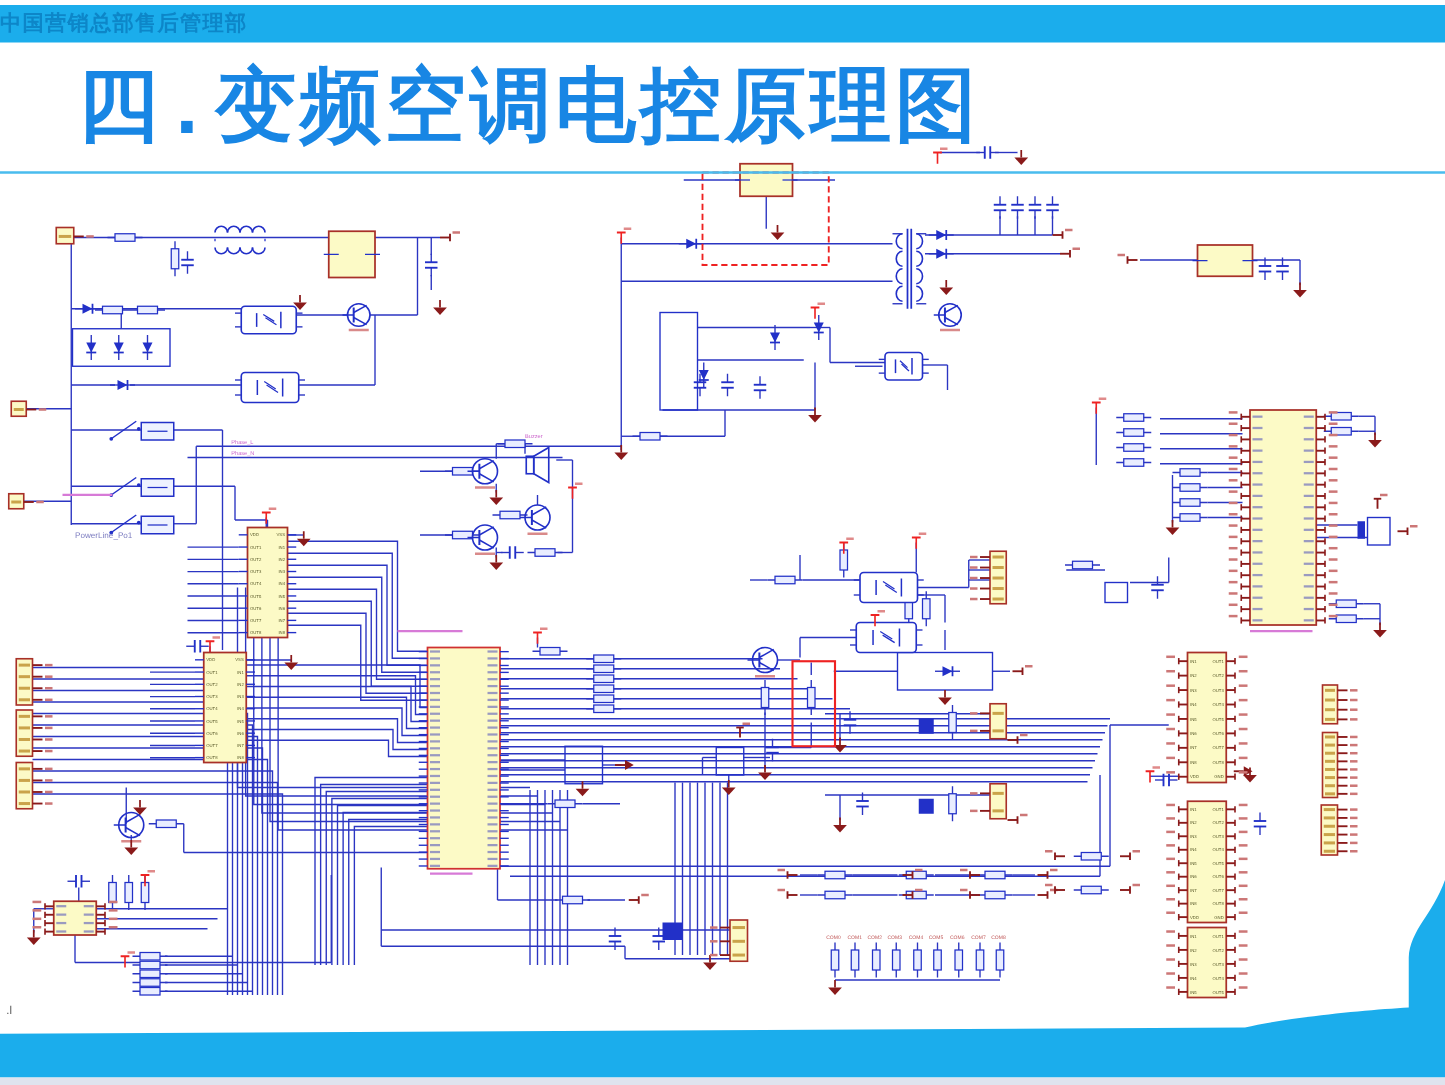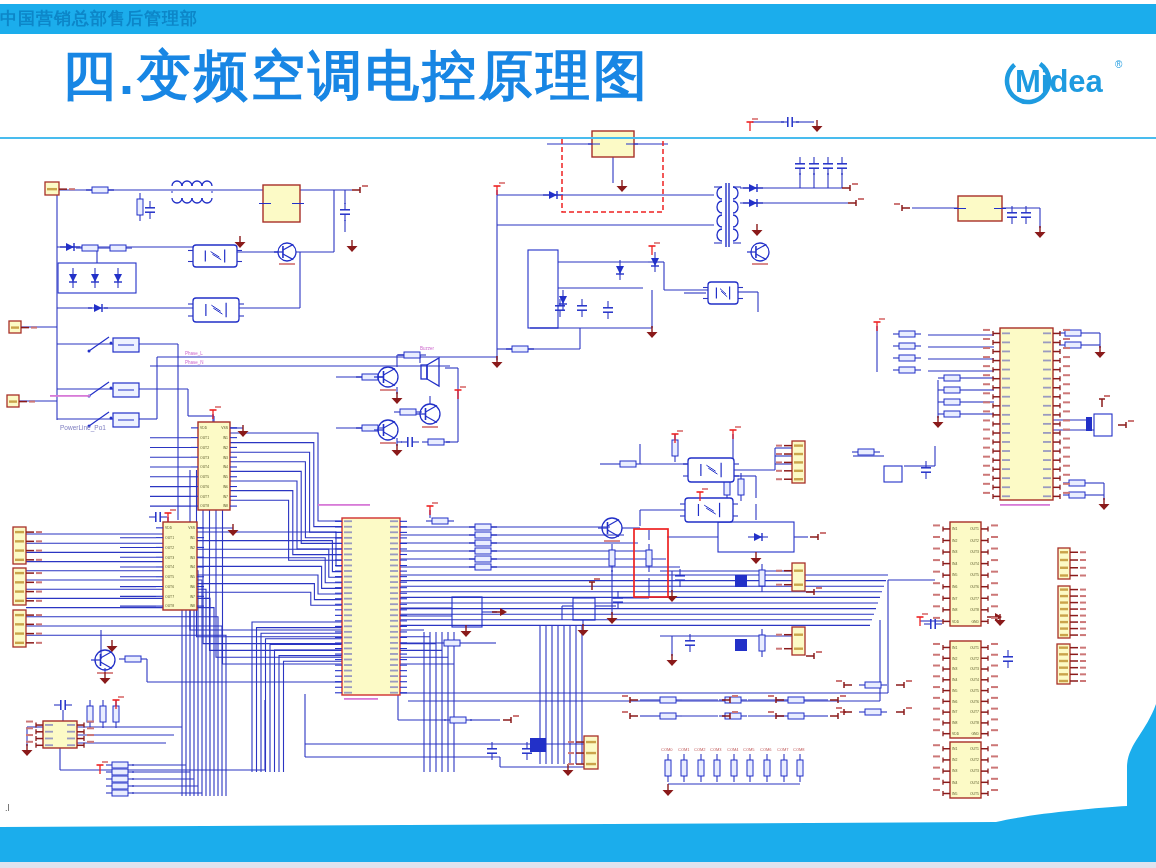--- a/index.html
+++ b/index.html
@@ -1,46 +1,39 @@
 <!DOCTYPE html>
 <html><head>
 <meta charset="utf-8">
 <style>
   html,body{margin:0;padding:0;background:#fff;}
   .slide{position:relative;width:1156px;height:868px;background:#ffffff;overflow:hidden;
          font-family:"Liberation Sans",sans-serif;}
   .top-bar{position:absolute;left:0;top:4px;width:1156px;height:30px;background:#1badec;}
   .top-bar .hdr{width:100%;line-height:30px;font-family:"Liberation Serif",serif;
                 font-weight:bold;font-size:17px;color:#0d86c8;letter-spacing:1px;}
-  .page-title{position:absolute;left:62px;top:40px;font-family:Liberation Sans, sans-serif;
-              font-weight:bold;font-size:54px;color:#1886e4;letter-spacing:3px;white-space:nowrap;z-index:3;}
+  .page-title{position:absolute;left:62px;top:40px;font-family:Liberation Mono, monospace;
+              font-weight:bold;font-size:65px;color:#1886e4;letter-spacing:3px;white-space:nowrap;z-index:3;}
   .sep{position:absolute;left:0;top:137px;width:1156px;height:2px;background:#49bcee;z-index:2;}
   .logo{position:absolute;right:14px;top:50px;width:140px;height:62px;z-index:3;}
   .schem-wrap{position:absolute;left:0;top:0;width:1156px;height:868px;z-index:1;}
   .footnote{position:absolute;left:5px;top:803px;font-size:9px;color:#555;z-index:2;}
   .bottom-strip{position:absolute;left:0;bottom:0;width:1156px;height:6px;background:#dfe3ee;z-index:4;}
 </style>
 </head>
 <body>
 
 <div class="slide">
 
   <div class="top-bar">
     <div class="hdr">中国营销总部售后管理部</div>
   </div>
 
   <div class="page-title">四.变频空调电控原理图</div>
 
-  <div class="logo">
-    <svg width="140" height="62" viewBox="0 0 140 62">
-      <circle cx="26" cy="31" r="21" fill="none" stroke="#1e9be0" stroke-width="4.5" stroke-dasharray="104 28" transform="rotate(-55 26 31)"></circle>
-      <text x="13" y="42" font-family="Liberation Sans, sans-serif" font-weight="bold" font-size="31" fill="#1e9be0">Midea</text>
-      <text x="113" y="18" font-family="Liberation Sans, sans-serif" font-size="10" fill="#1e9be0">®</text>
-    </svg>
-  </div>
 
   <div class="sep"></div>
 
   <div class="schem-wrap">
     <svg id="schem" width="1156" height="868" viewBox="0 0 1156 868">
         <line x1="52" y1="190" x2="263" y2="190" stroke="#2b35c2" stroke-width="1.1"></line>
         <line x1="300" y1="190" x2="352" y2="190" stroke="#2b35c2" stroke-width="1.1"></line>
         <line x1="57" y1="190" x2="57" y2="420" stroke="#2b35c2" stroke-width="1.1"></line>
         <line x1="57" y1="247" x2="193" y2="247" stroke="#2b35c2" stroke-width="1.1"></line>
         <line x1="97" y1="247" x2="97" y2="263" stroke="#2b35c2" stroke-width="1.1"></line>

